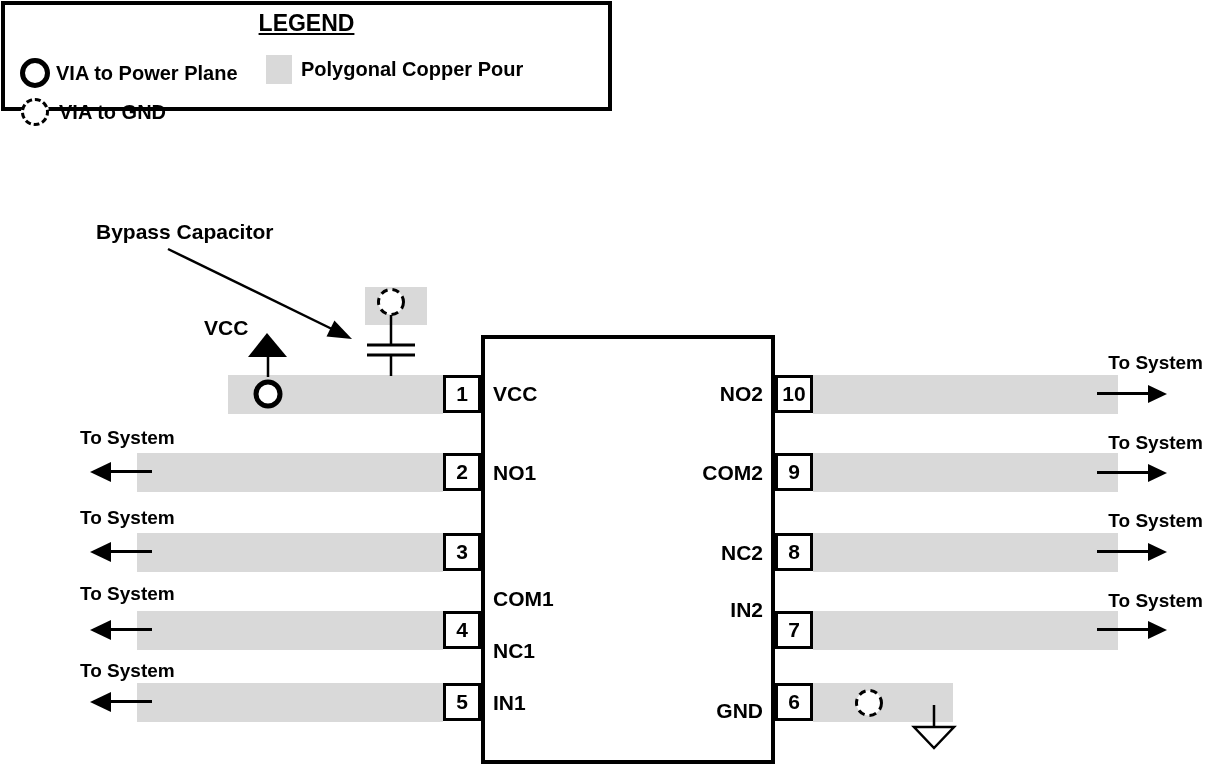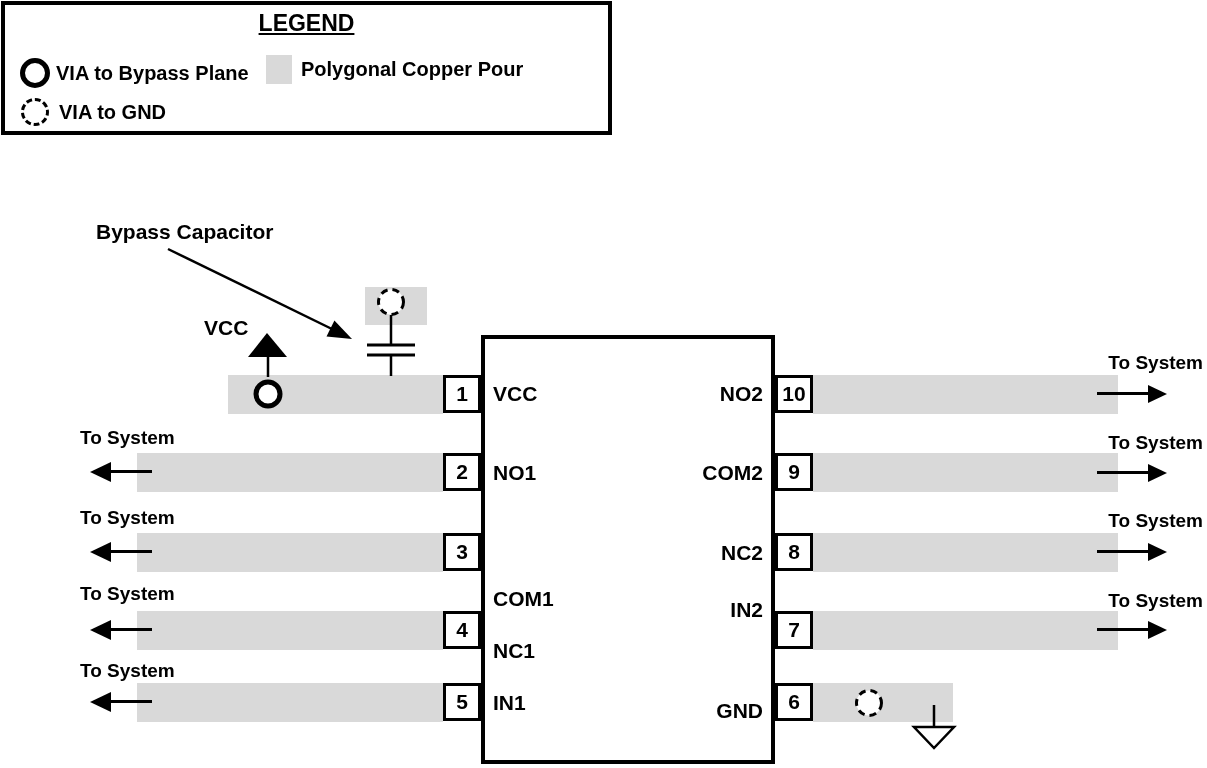--- a/index.html
+++ b/index.html
@@ -8,21 +8,21 @@
     width: 1207px;
     height: 768px;
     background: #ffffff;
     font-family: "Liberation Sans", sans-serif;
     overflow: hidden;
     color: #000;
   }
   
   #legend {
     position: absolute; left: 1px; top: 1px;
-    width: 611px; height: 134px;
+    width: 611px; height: 110px;
     border: 4px solid #000; box-sizing: border-box;
     background: #fff;
   }
   #legend .legend-title {
     position: absolute; left: 0; top: 5px; width: 100%;
     text-align: center; font-size: 23px; font-weight: bold;
     text-decoration: underline;
   }
   .via-power-glyph {
     position: absolute; left: 15px; top: 53px;
@@ -95,21 +95,21 @@
   #overlay { position: absolute; left: 0; top: 0; z-index: 7; pointer-events: none; }
 </style>
 </head>
 <body>
 
 <div id="canvas">
 
   <div id="legend">
     <div class="legend-title">LEGEND</div>
     <div class="via-power-glyph"></div>
-    <div class="legend-label" id="lbl-via-power">VIA to Bypass Plane</div>
+    <div class="legend-label" id="lbl-via-power">VIA to Power Plane</div>
     <div class="via-gnd-glyph-legend"></div>
     <div class="legend-label" id="lbl-via-gnd">VIA to GND</div>
     <div class="copper-swatch"></div>
     <div class="legend-label" id="lbl-copper">Polygonal Copper Pour</div>
   </div>
 
   <div id="bypass-label">Bypass Capacitor</div>
   <div id="vcc-label">VCC</div>
 
   <div class="copper" style="left:228px; top:375px; width:215px; height:39px;"></div>

